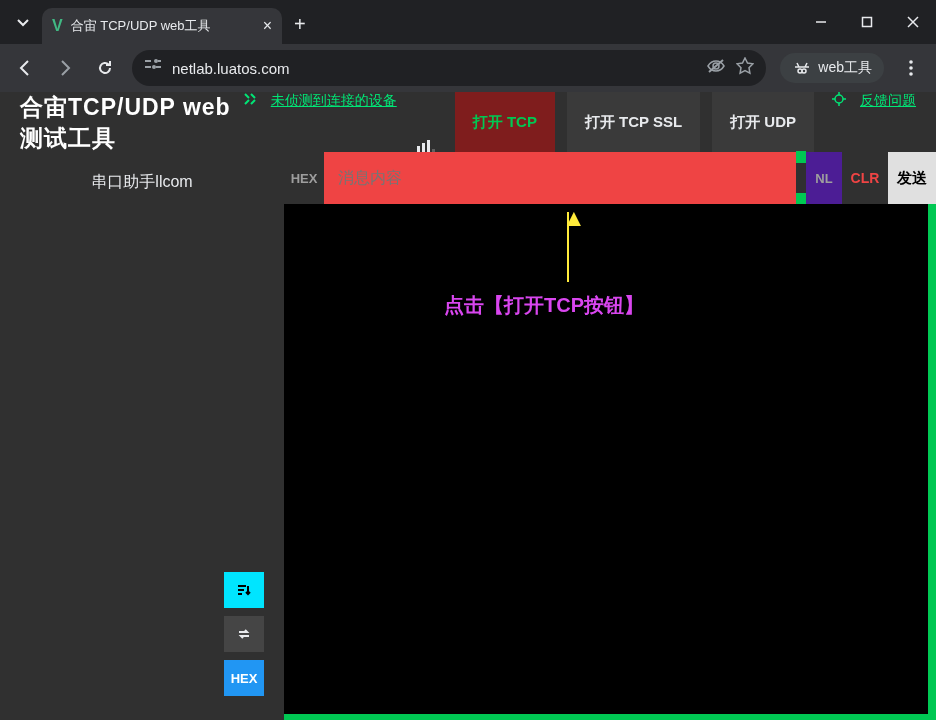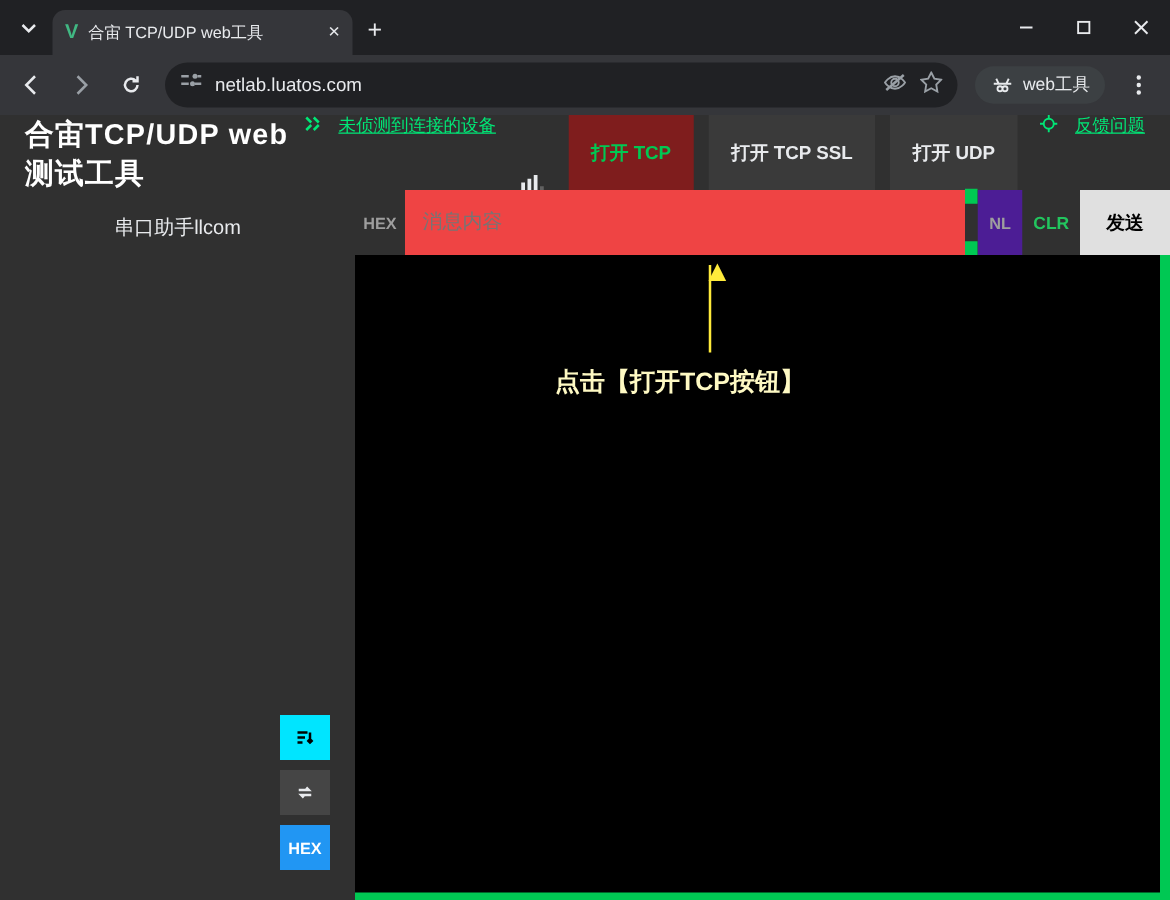--- a/index.html
+++ b/index.html
@@ -49,27 +49,27 @@
 
     .main { flex: 1; display: flex; flex-direction: column; }
     .input-row { height: 52px; display: flex; align-items: stretch; }
     .hex-label { width: 40px; background: #303030; color: #9e9e9e; font-size: 13px; font-weight: 600; display: flex; align-items: center; justify-content: center; }
     .msg-input { flex: 1; background: #ef4444; border: none; color: #e8eaed; padding: 0 14px; font-size: 16px; outline: none; }
     .msg-input::placeholder { color: #757575; }
     .scroll-indicator { width: 10px; background: #303030; position: relative; }
     .scroll-indicator::before { content:''; position:absolute; top:-1px; left:0; width:10px; height:12px; background:#00c853; }
     .scroll-indicator::after { content:''; position:absolute; bottom:-1px; left:0; width:10px; height:12px; background:#00c853; }
     .nl-label { width: 36px; background: #4c1d95; color: #9e9e9e; font-size: 13px; font-weight: 600; display: flex; align-items: center; justify-content: center; }
-    .clr-label { width: 46px; background: #303030; color: #22c55e; font-size: 14px; font-weight: bold; display: flex; align-items: center; justify-content: center; cursor: pointer; }
-    .send-btn { width: 72px; background: #e0e0e0; color: #000; font-size: 15px; font-weight: 600; border: none; cursor: pointer; }
+    .clr-label { width: 46px; background: #303030; color: #ef4444; font-size: 14px; font-weight: bold; display: flex; align-items: center; justify-content: center; cursor: pointer; }
+    .send-btn { width: 48px; background: #e0e0e0; color: #000; font-size: 15px; font-weight: 600; border: none; cursor: pointer; }
 
     .console { flex: 1; background: #000; position: relative; border-right: 8px solid #00c853; border-bottom: 6px solid #00c853; }
     .annotation-arrow { position: absolute; left: 278px; top: 0px; color: #ffeb3b; font-size: 24px; pointer-events: none; }
     .annotation-line { position: absolute; left: 283px; top: 8px; width: 2px; height: 70px; background: #ffeb3b; pointer-events: none; }
-    .annotation-text { position: absolute; left: 160px; top: 88px; color: #fef9c3; font-size: 20px; font-weight: bold; pointer-events: none; }
+    .annotation-text { position: absolute; left: 160px; top: 88px; color: #d946ef; font-size: 20px; font-weight: bold; pointer-events: none; }
   </style>
 </head>
 <body>
 
 <div class="titlebar">
   <div class="dropdown-btn">
     <svg width="12" height="8" viewBox="0 0 12 8">
         <path d="M1 1l5 5 5-5" stroke="#e8eaed" stroke-width="2" fill="none"></path>
       </svg>
   </div>

